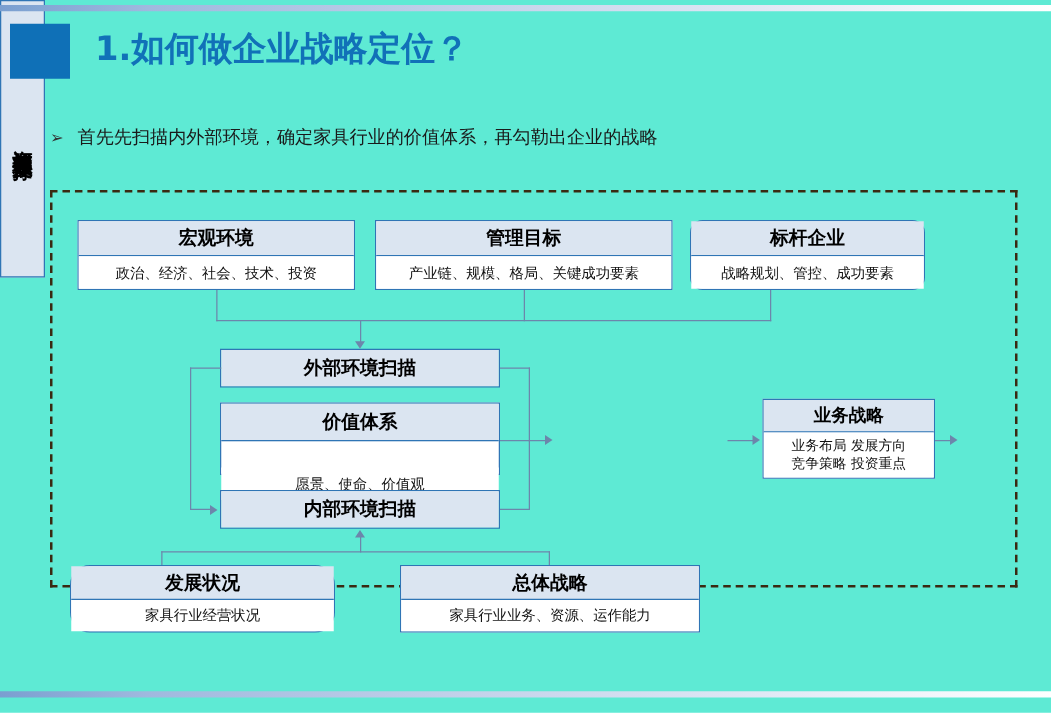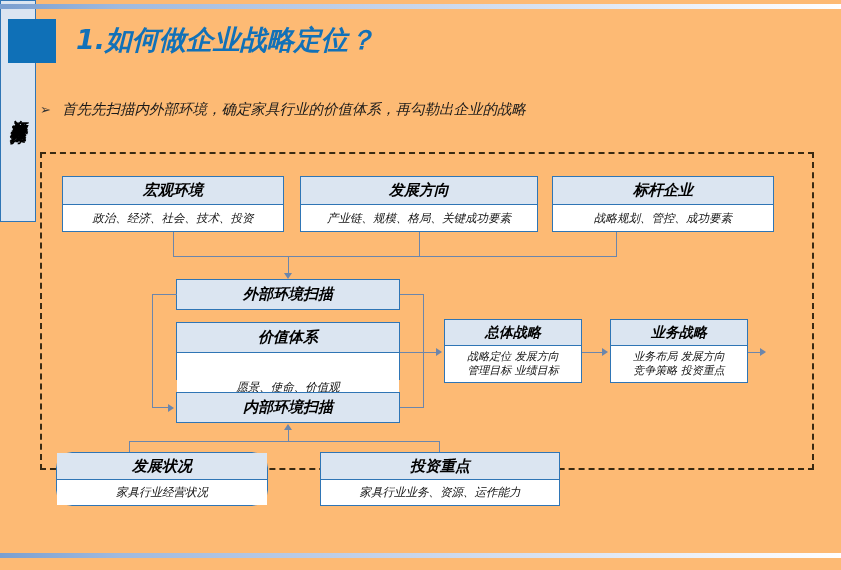--- a/index.html
+++ b/index.html
@@ -2,21 +2,21 @@
 <html><head>
 <meta charset="utf-8">
 <style>
   html,body{margin:0;padding:0;}
   body{
     width:841px;height:570px;
     background:#ffffff;
     font-family:"DejaVu Sans","Liberation Sans",sans-serif;
     overflow:hidden;position:relative;
   }
-  .slide{position:absolute;inset:0;background:#fdba74;font-style:italic;}
+  .slide{position:absolute;inset:0;background:#5eead4;}
 
   
   .edge-bar{position:absolute;left:0;width:841px;height:5px;
     background:linear-gradient(to right,#7a9fd0 0%,#9fb9de 14%,#c3d2ea 45%,#dde6f4 70%,#f2f5fb 88%,#ffffff 100%);}
   .edge-bar.top{top:4px;}
   .edge-bar.bottom{bottom:12px;}
 
   
   .title-row{position:absolute;left:0;top:19px;height:44px;width:100%;}
   .title-square{position:absolute;left:8px;top:0;width:48px;height:44px;background:#0f70b7;}
@@ -38,21 +38,21 @@
   .box .bd{box-sizing:border-box;display:flex;align-items:center;justify-content:center;
     flex-direction:column;color:#111;text-align:right;background:#fff;}
 
   
   .t-box{height:56px;}
   .t-box .hd{height:28px;font-size:15px;}
   .t-box .bd{height:26px;font-size:11.5px;}
 
   #box-macro{left:62px;top:176px;width:222px;}
   #box-industry{left:300px;top:176px;width:238px;}
-  #box-bench{left:552px;top:176px;width:222px;}
+  #box-bench{left:552px;top:176px;width:188px;border-radius:10px;}
 
   
   #box-ext{left:176px;top:279px;width:224px;height:31px;}
   #box-ext .hd{height:100%;border-bottom:none;font-size:15px;}
 
   #box-value{left:176px;top:322px;width:224px;height:58px;}
   #box-value .hd{height:30px;font-size:15px;}
   #box-value .bd{height:26px;font-size:11.5px;margin-top:21px;}
 
   #box-int{left:176px;top:392px;width:224px;height:31px;}
@@ -106,21 +106,21 @@
   </div>
 
   <div class="dashed-region"></div>
 
   <div class="box t-box" id="box-macro">
     <div class="hd">宏观环境</div>
     <div class="bd">政治、经济、社会、技术、投资</div>
   </div>
 
   <div class="box t-box" id="box-industry">
-    <div class="hd">发展方向</div>
+    <div class="hd">管理目标</div>
     <div class="bd">产业链、规模、格局、关键成功要素</div>
   </div>
 
   <div class="box t-box" id="box-bench">
     <div class="hd">标杆企业</div>
     <div class="bd">战略规划、管控、成功要素</div>
   </div>
 
   <div class="box" id="box-ext">
     <div class="hd">外部环境扫描</div>
@@ -128,47 +128,40 @@
 
   <div class="box" id="box-value">
     <div class="hd">价值体系</div>
     <div class="bd">愿景、使命、价值观</div>
   </div>
 
   <div class="box" id="box-int">
     <div class="hd">内部环境扫描</div>
   </div>
 
-  <div class="box s-box" id="box-overall">
-    <div class="hd">总体战略</div>
-    <div class="bd">
-      <span>战略定位  发展方向</span>
-      <span>管理目标  业绩目标</span>
-    </div>
-  </div>
 
   <div class="box s-box" id="box-biz">
     <div class="hd">业务战略</div>
     <div class="bd">
       <span>业务布局  发展方向</span>
       <span>竞争策略  投资重点</span>
     </div>
   </div>
 
   <div id="box-support">
     <div class="vtext">资源与管理体系支撑</div>
   </div>
 
   <div class="box b-box" id="box-dev">
     <div class="hd">发展状况</div>
     <div class="bd">家具行业经营状况</div>
   </div>
 
   <div class="box b-box" id="box-res">
-    <div class="hd">投资重点</div>
+    <div class="hd">总体战略</div>
     <div class="bd">家具行业业务、资源、运作能力</div>
   </div>
 
   <div class="cn v" style="left:173px;top:232px;height:25px;"></div>
   <div class="cn h" style="left:173px;top:256px;width:444px;"></div>
 
   <div class="cn v" style="left:419px;top:232px;height:25px;"></div>
 
   <div class="cn v" style="left:616px;top:232px;height:25px;"></div>
 

